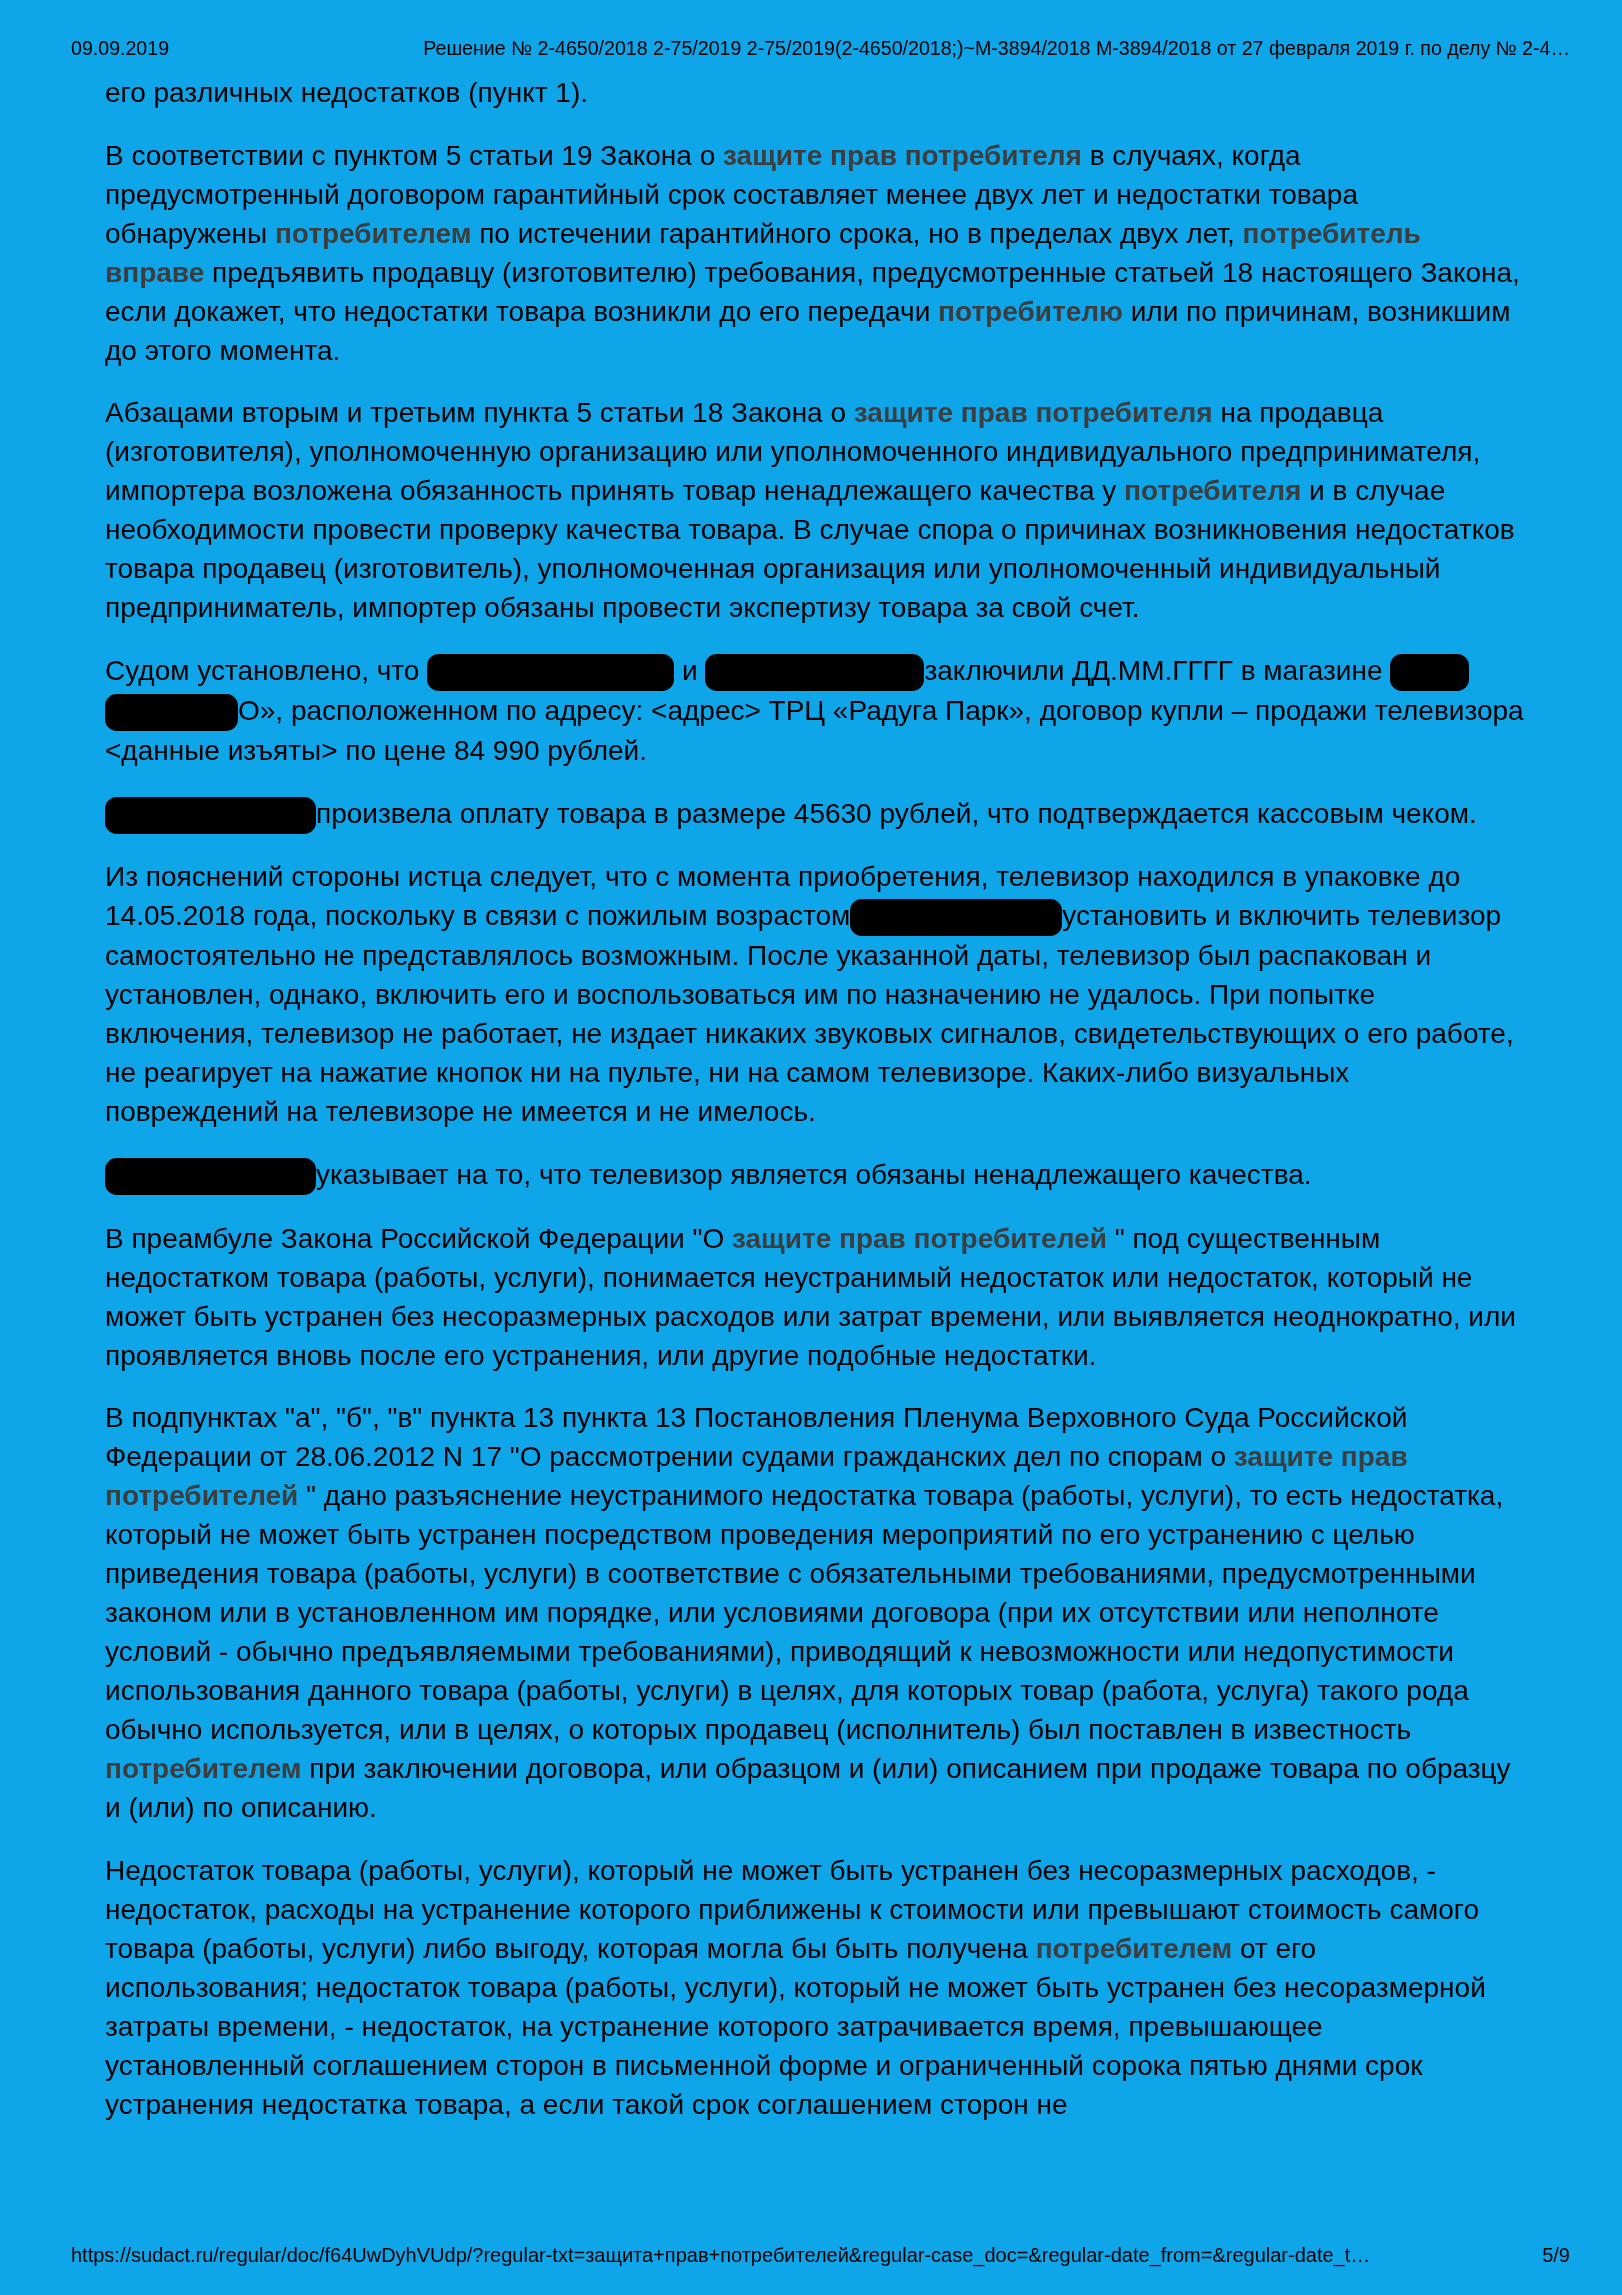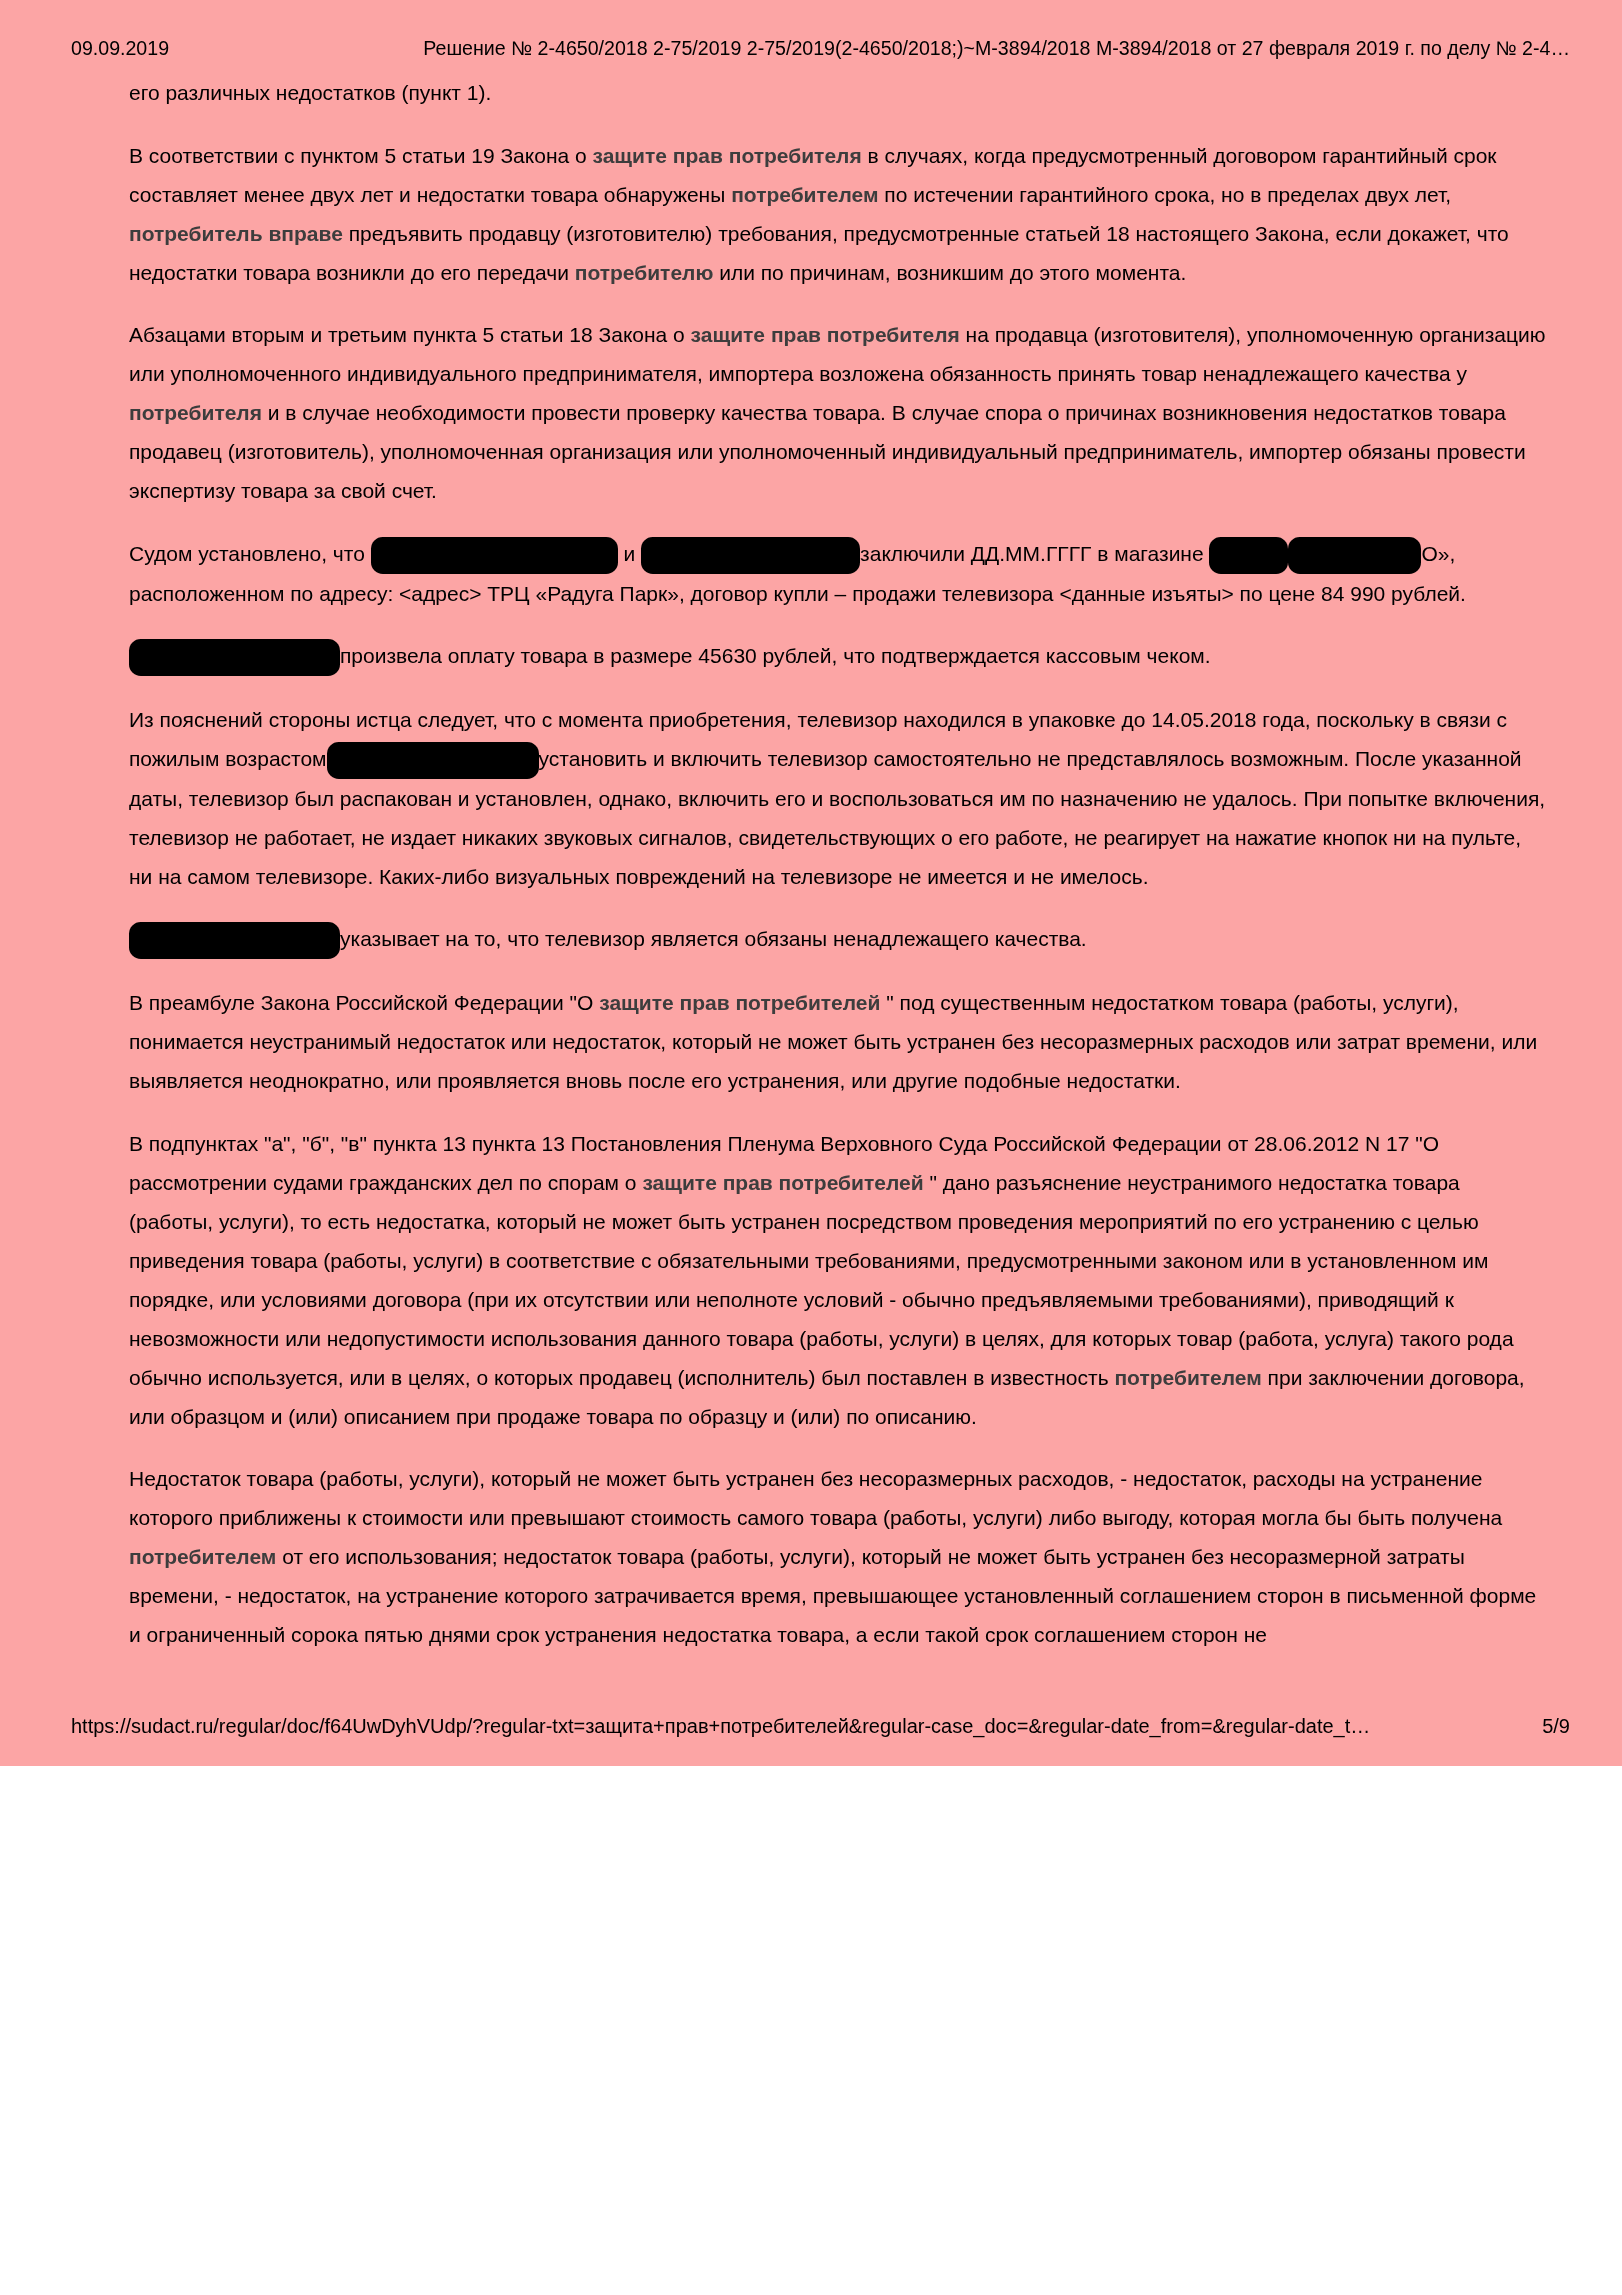--- a/index.html
+++ b/index.html
@@ -3,22 +3,22 @@
 <meta charset="utf-8">
 <style>
   html, body {
     margin: 0;
     padding: 0;
     background: #ffffff;
   }
   .page {
     position: relative;
     width: 1622px;
-    height: 1766px;
-    background: #fca5a5;
+    height: 2295px;
+    background: #0ea5e9;
     font-family: "Liberation Sans", sans-serif;
     color: #000000;
     overflow: hidden;
     text-decoration: underline;
   }
   .page-header {
     position: absolute;
     top: 34px;
     left: 71px;
     right: 52px;
@@ -35,24 +35,23 @@
   .header-title {
     display: block;
     text-align: right;
     overflow: hidden;
   }
   .doc-body {
     position: absolute;
     top: 73px;
     left: 105px;
     width: 1420px;
-    font-size: 21px;
+    font-size: 28px;
     line-height: 39px;
     text-align: left;
-    margin-left: 24px;
   }
   .para {
     margin: 0 0 23.6px 0;
     padding: 0;
   }
   .txt {
     color: #000000;
     font-weight: 400;
   }
   .hl {

